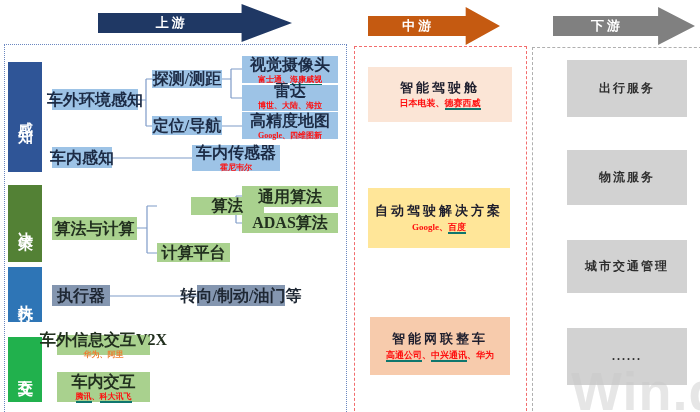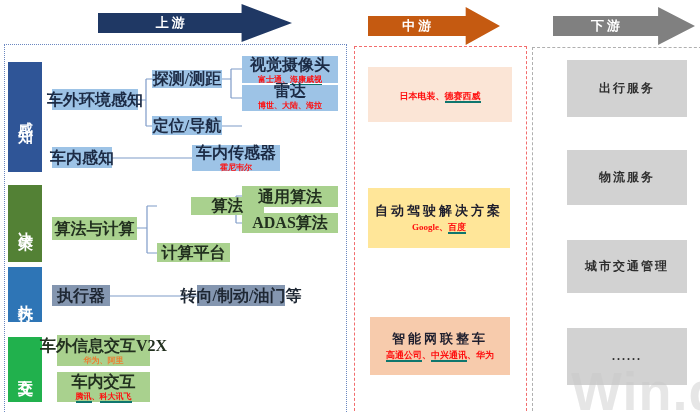--- a/index.html
+++ b/index.html
@@ -79,20 +79,24 @@
     <span class="t">视觉摄像头</span>
     <span class="companies"><span>富士通、</span><span class="u">海康威视</span></span>
   </div>
   <div class="box blue" style="left:242px;top:85px;width:96px;height:26px;justify-content:flex-end;">
     <span class="t">雷达</span>
     <span class="companies"><span>博世、大陆、海拉</span></span>
   </div>
   <div class="box blue" style="left:152px;top:116px;width:70px;height:19px;">
     <span class="t">定位/导航</span>
   </div>
+  <div class="box blue" style="left:242px;top:112px;width:96px;height:27px;">
+    <span class="t">高精度地图</span>
+    <span class="companies"><span>Google、四维图新</span></span>
+  </div>
   <div class="box blue" style="left:52px;top:147px;width:60px;height:21px;">
     <span class="t">车内感知</span>
   </div>
   <div class="box blue" style="left:192px;top:145px;width:88px;height:26px;">
     <span class="t">车内传感器</span>
     <span class="companies"><span>霍尼韦尔</span></span>
   </div>
 
   <div class="box green" style="left:52px;top:217px;width:85px;height:23px;">
     <span class="t">算法与计算</span>
@@ -110,30 +114,31 @@
     <span class="t">计算平台</span>
   </div>
 
   <div class="box grayblue" style="left:52px;top:285px;width:58px;height:21px;">
     <span class="t">执行器</span>
   </div>
   <div class="box grayblue" style="left:197px;top:285px;width:88px;height:21px;">
     <span class="t">转向/制动/油门等</span>
   </div>
 
-  <div class="box green" style="left:57px;top:335px;width:93px;height:31px;">
+  <div class="box green" style="left:57px;top:335px;width:93px;height:20px;">
     <span class="t">车外信息交互V2X</span>
     <span class="companies orange"><span>华为、阿里</span></span>
   </div>
   <div class="box green" style="left:57px;top:372px;width:93px;height:30px;">
     <span class="t">车内交互</span>
     <span class="companies"><span class="u">腾讯</span><span>、</span><span class="u">科大讯飞</span></span>
   </div>
 
   <div class="box mid-box" style="left:368px;top:67px;width:144px;height:55px;background:#FBE5D6;">
+    <span class="t">智能驾驶舱</span>
     <span class="companies"><span>日本电装、</span><span class="u">德赛西威</span></span>
   </div>
   <div class="box mid-box" style="left:368px;top:188px;width:142px;height:60px;background:#FFE699;">
     <span class="t">自动驾驶解决方案</span>
     <span class="companies"><span>Google、</span><span class="u">百度</span></span>
   </div>
   <div class="box mid-box" style="left:370px;top:317px;width:140px;height:58px;background:#F7CBAC;">
     <span class="t">智能网联整车</span>
     <span class="companies"><span class="u">高通公司</span><span>、</span><span class="u">中兴通讯</span><span>、华为</span></span>
   </div>

